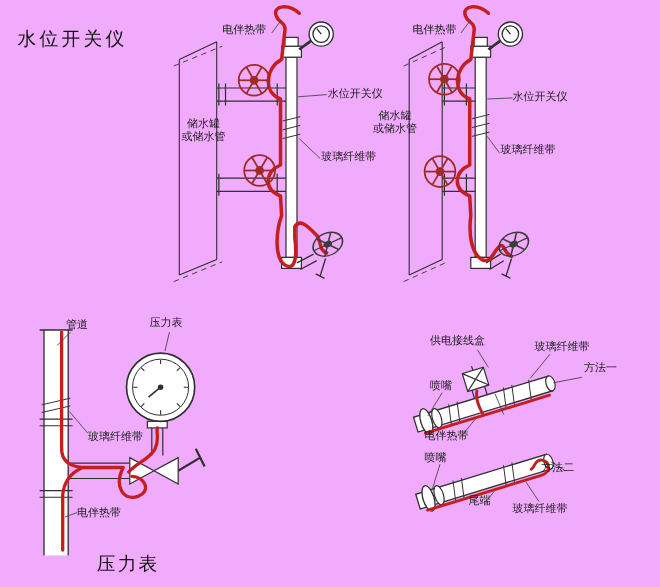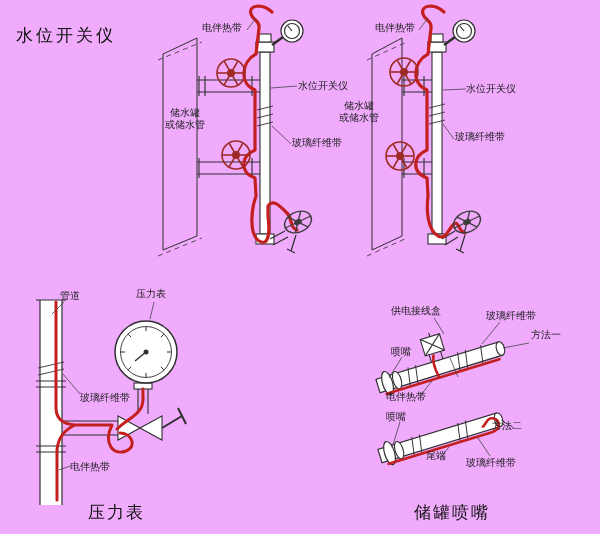--- a/index.html
+++ b/index.html
@@ -204,15 +204,14 @@
 
   <div class="lbl" style="left:391px; top:305px;text-align:center;">供电接线盒</div>
   <div class="lbl" style="left:486px; top:310px;">玻璃纤维带</div>
   <div class="lbl" style="left:531px; top:318px;margin-top:11px;">方法一</div>
   <div class="lbl" style="left:391px; top:346px;">喷嘴</div>
   <div class="lbl" style="left:386px; top:391px;">电伴热带</div>
   <div class="lbl" style="left:386px; top:411px;">喷嘴</div>
   <div class="lbl" style="left:492px; top:420px;">方法二</div>
   <div class="lbl" style="left:426px; top:450px;">尾端</div>
   <div class="lbl" style="left:466px; top:457px;">玻璃纤维带</div>
-  <div class="caption" style="left:414px; top:501px;">储罐喷嘴</div>
 
 </div>
 
 </body></html>

